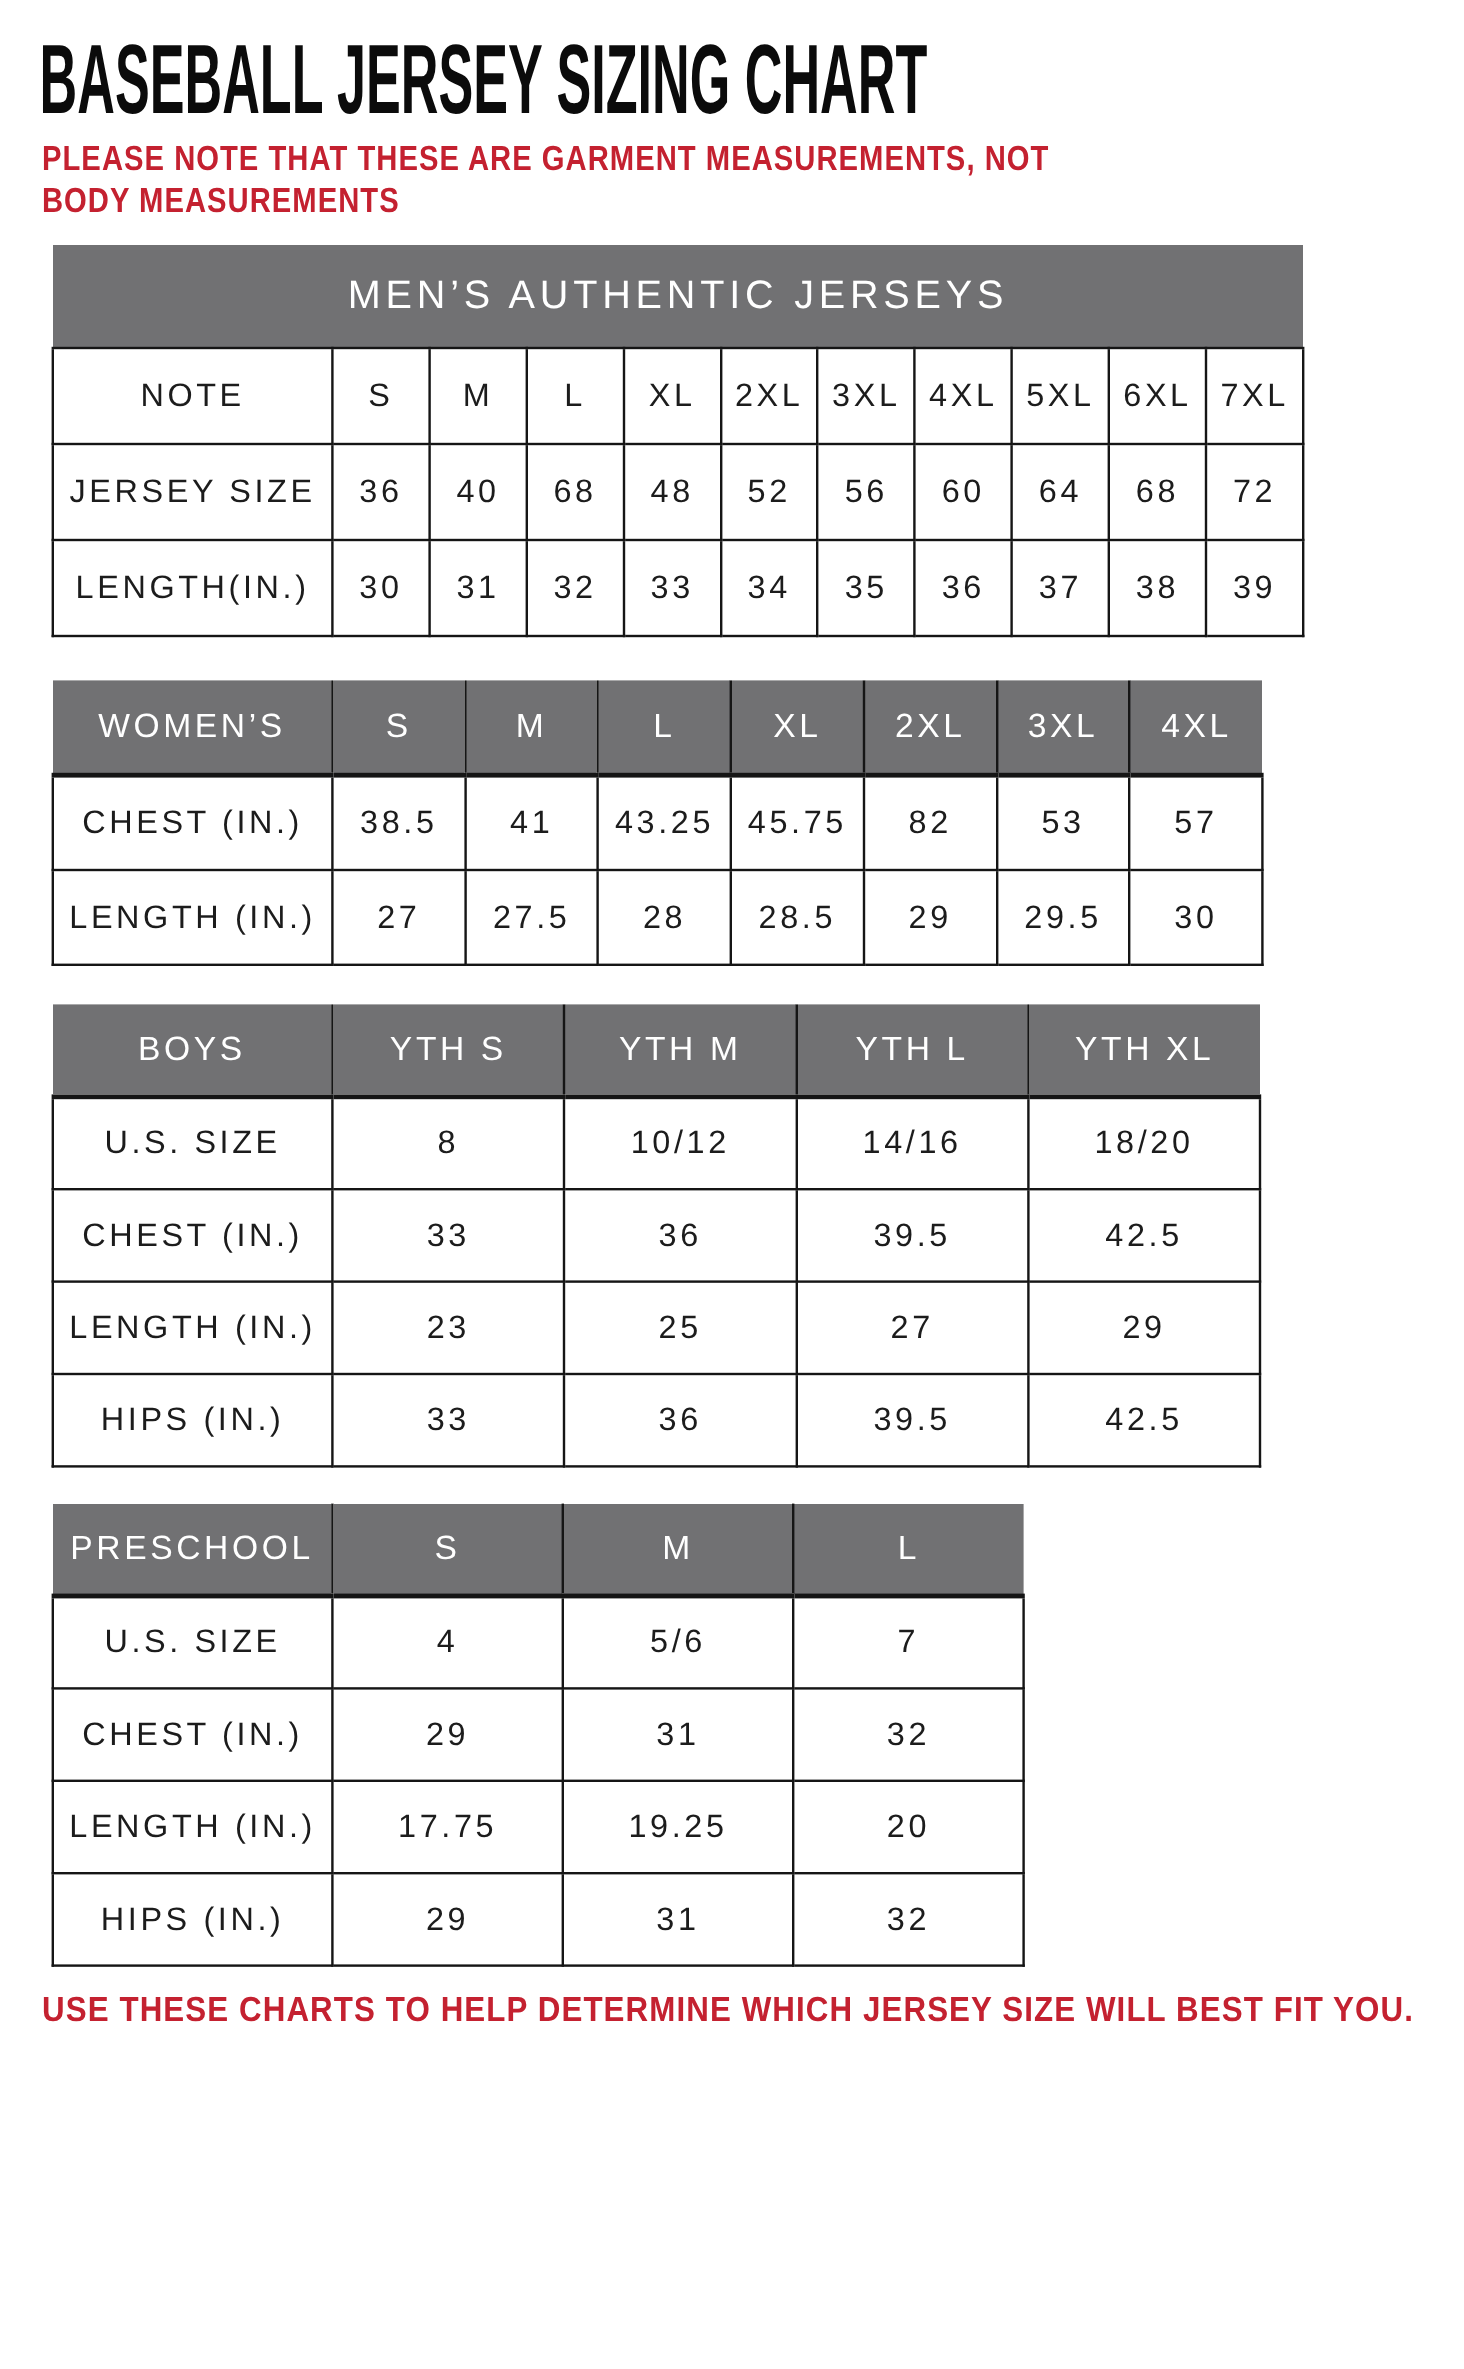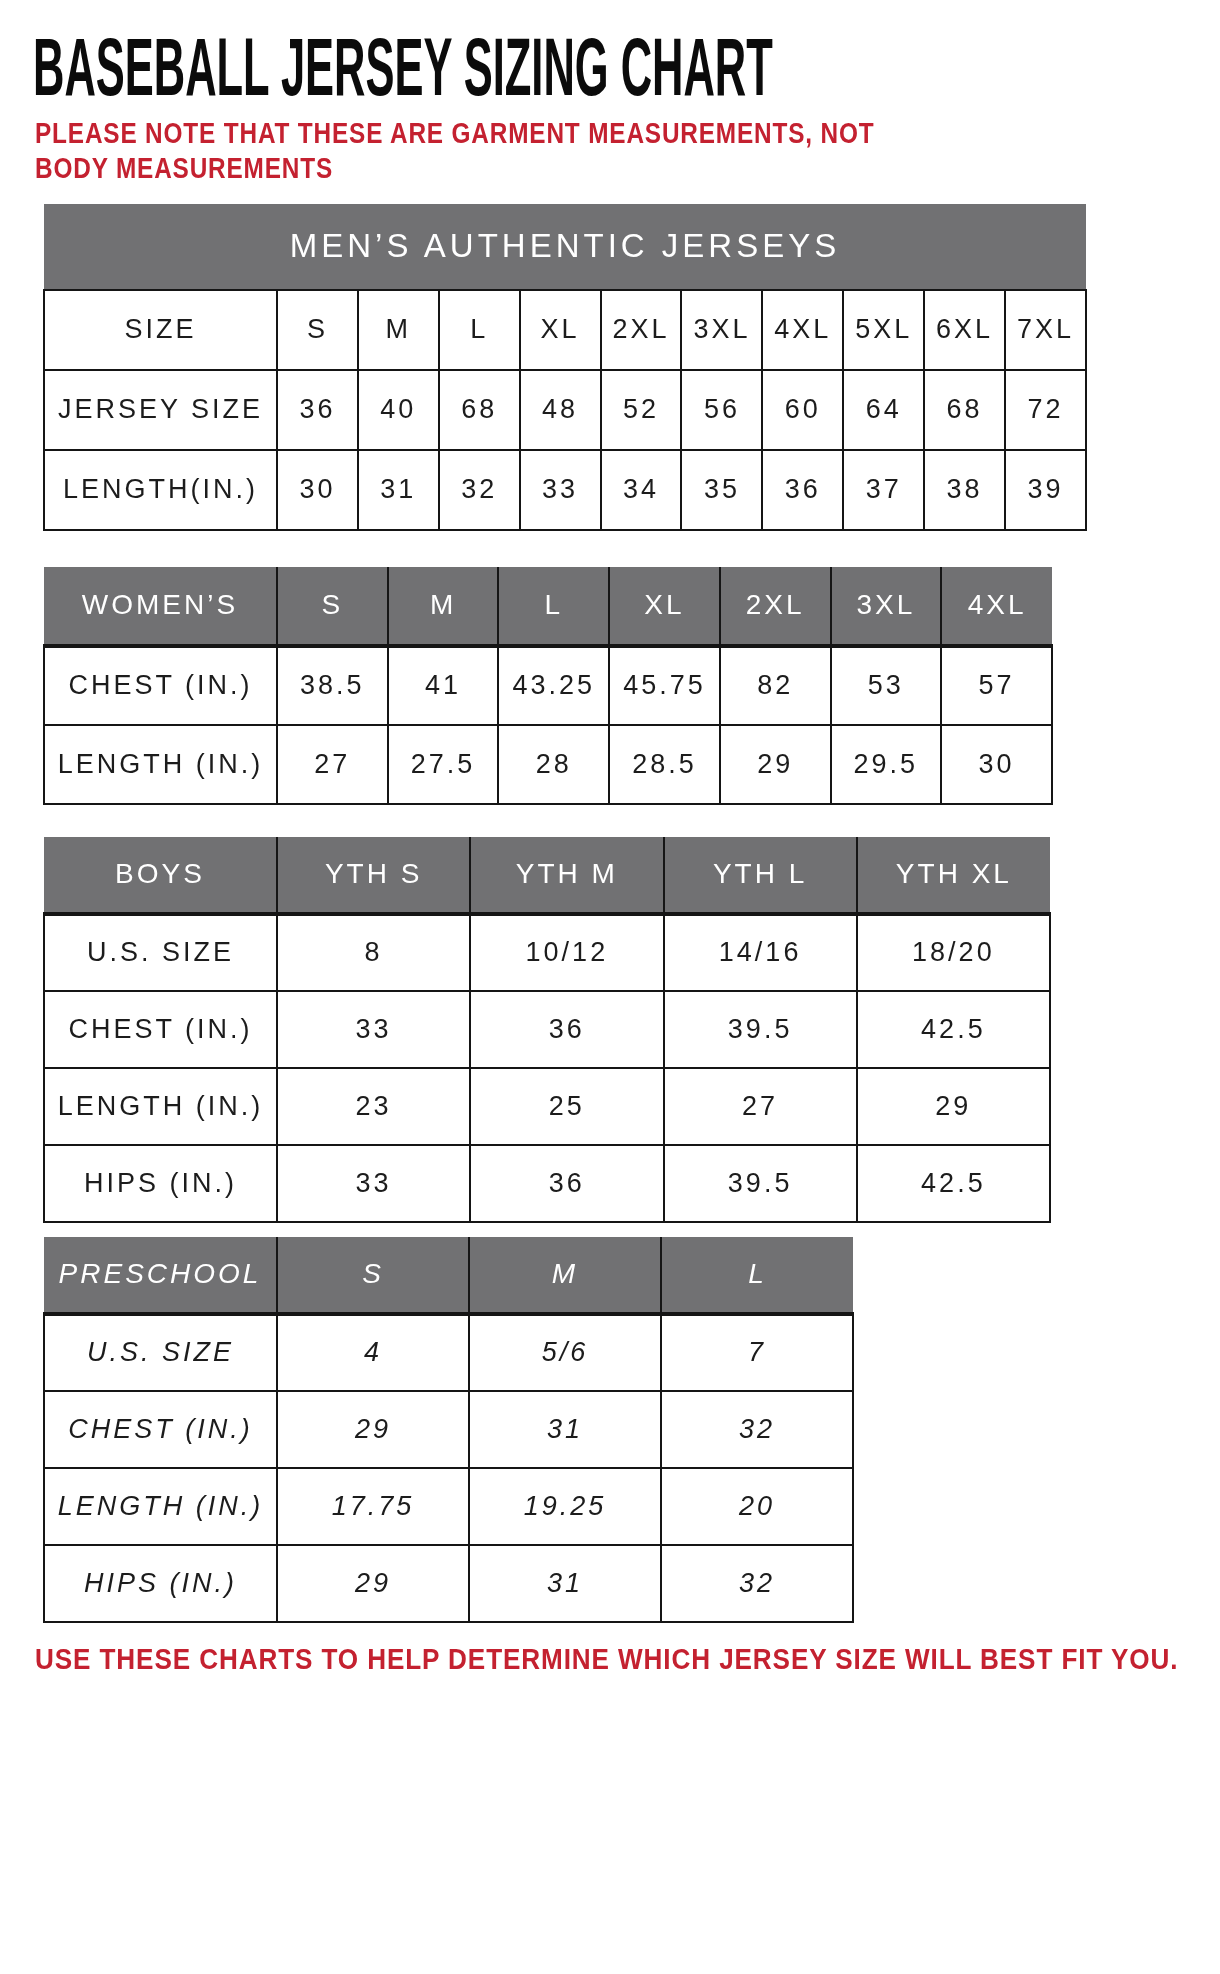--- a/index.html
+++ b/index.html
@@ -24,21 +24,21 @@
   .footer {
     margin: 20px 0 0 35px; color: var(--red); font-weight: bold; font-size: 29px;
     letter-spacing: 1px; white-space: nowrap;
     transform: scaleX(0.90); transform-origin: left top;
   }
 
   table.size-table { border-collapse: collapse; table-layout: fixed; margin-left: 43px; }
   #t-mens      { width: 1044px; margin-top: 17px; }
   #t-womens    { width: 1010px; margin-top: 36px; }
   #t-boys      { width: 1008px; margin-top: 32px; }
-  #t-preschool { width: 811px;  margin-top: 14px; font-style: italic; }
+  #t-preschool { width: 811px;  margin-top: 30px; }
   col.label-col { width: 233px; }
 
   td {
     border: 2px solid var(--border); text-align: center; vertical-align: middle;
     font-size: 27px; color: #1c1c1c; padding: 0 4px; letter-spacing: 3px;
     line-height: 1.15; overflow: hidden;
   }
   #t-mens td { height: 80px; }
   #t-womens td { height: 79px; }
   #t-boys td, #t-preschool td { height: 77px; }
@@ -67,21 +67,21 @@
   <table id="t-mens" class="size-table">
     <colgroup>
         <col class="label-col">
         <col span="10">
       </colgroup>
     <tbody>
         <tr>
           <td class="banner" colspan="11">MEN’S AUTHENTIC JERSEYS</td>
         </tr>
         <tr>
-          <td class="label">SIZE</td>
+          <td class="label">NOTE</td>
           <td class="val">S</td>
           <td class="val">M</td>
           <td class="val">L</td>
           <td class="val">XL</td>
           <td class="val">2XL</td>
           <td class="val">3XL</td>
           <td class="val">4XL</td>
           <td class="val">5XL</td>
           <td class="val">6XL</td>
           <td class="val">7XL</td>

